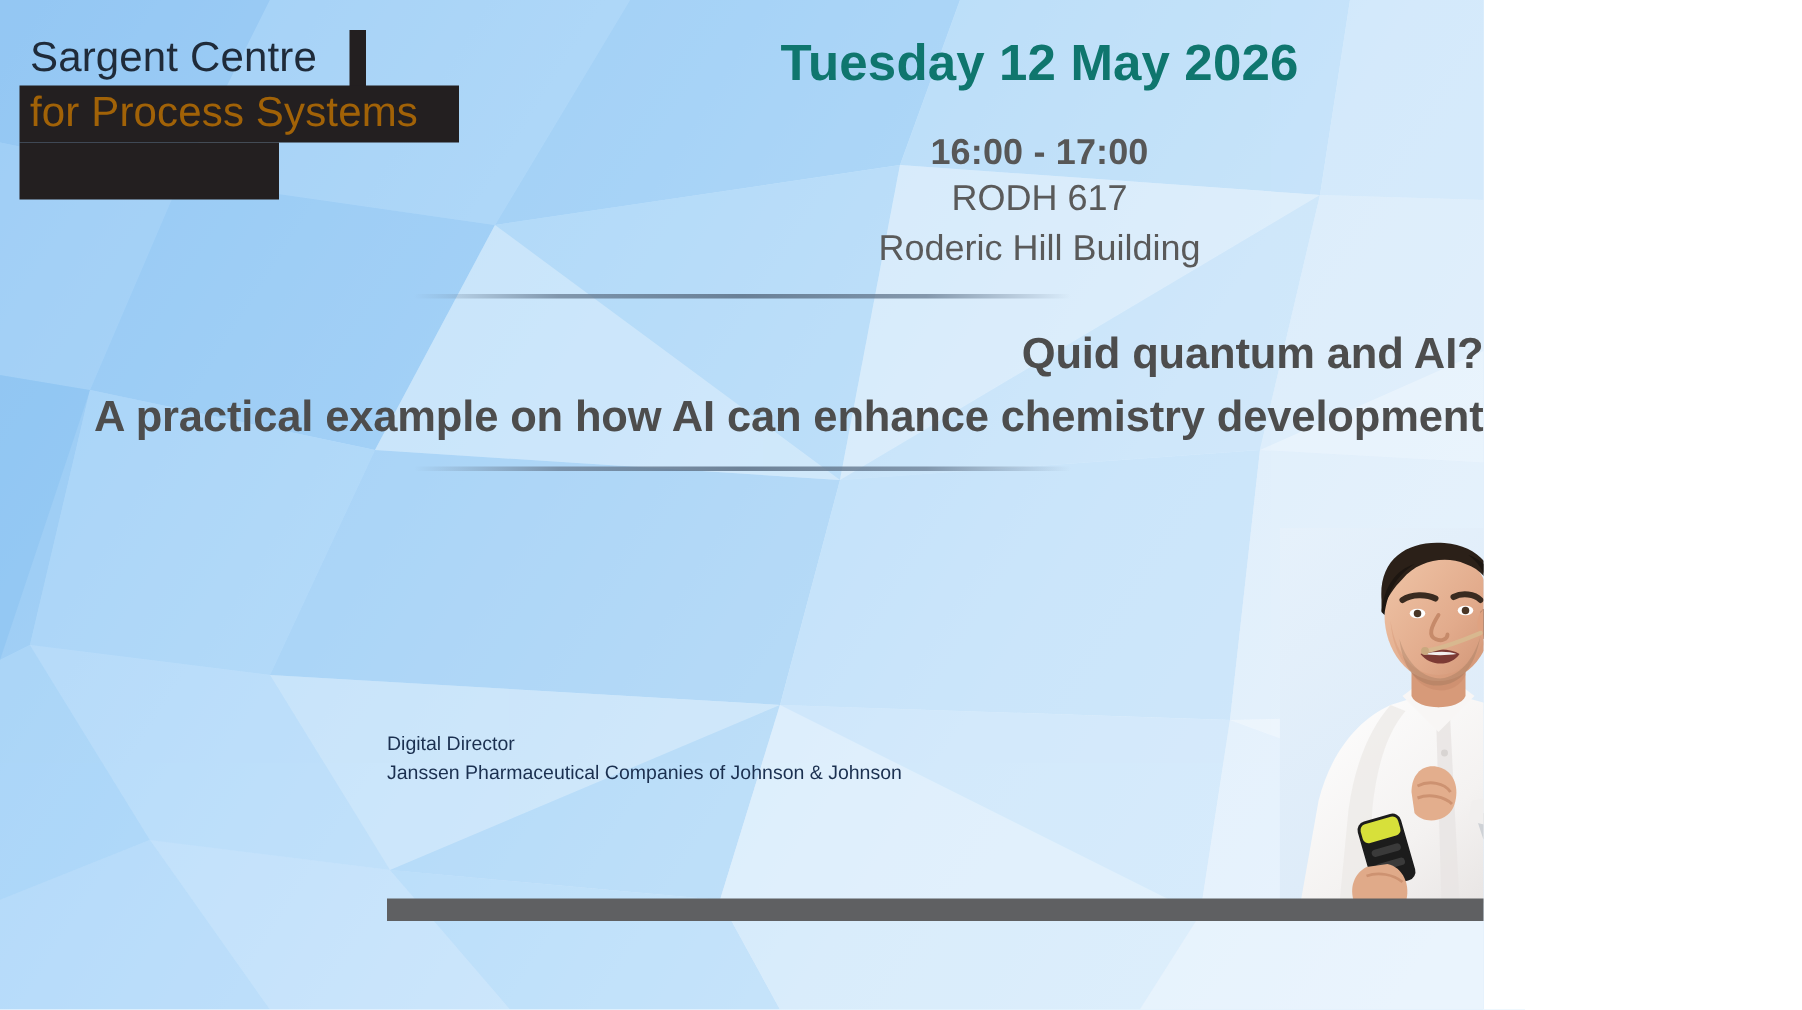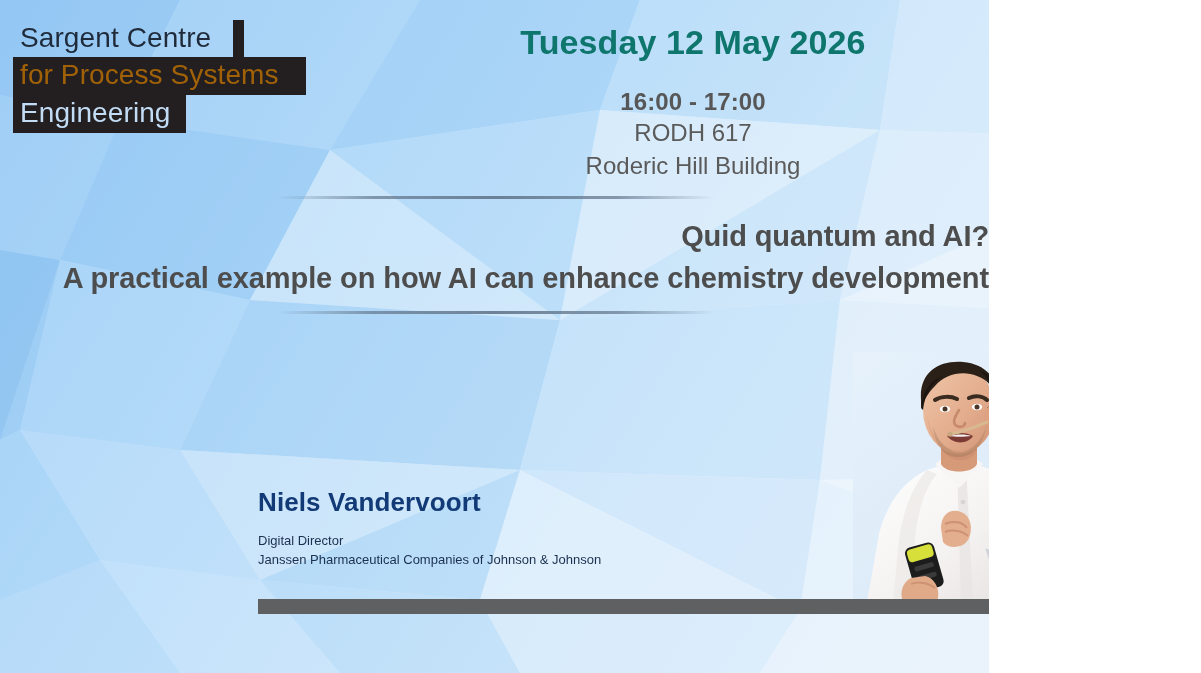--- a/index.html
+++ b/index.html
@@ -226,21 +226,20 @@
       <polygon points="520,470 800,610 480,600" fill="#ffffff"></polygon>
     </g>
   </svg>
 
   <div id="logo">
     <div class="logo-blk" id="logo-blk-tick"></div>
     <div class="logo-blk" id="logo-blk-l2"></div>
     <div class="logo-blk" id="logo-blk-l3"></div>
     <div class="logo-line" id="logo-line-1">Sargent Centre</div>
     <div class="logo-line" id="logo-line-2">for Process Systems</div>
-    <div class="logo-line" id="logo-line-3">Engineering</div>
   </div>
 
   <div id="event-details">
     <div id="event-date">Tuesday 12 May 2026</div>
     <div id="event-time">16:00 - 17:00</div>
     <div id="event-room">RODH 617</div>
     <div id="event-building">Roderic Hill Building</div>
   </div>
 
   <div id="title-block">
@@ -346,20 +345,19 @@
           <circle cx="150.5" cy="196" r="8.5" fill="#b4272d"></circle>
           <circle cx="150.5" cy="196" r="5.5" fill="#8e1c22"></circle>
         </g>
 
         <path d="M128 182 C140 178 156 182 164 192 L158 208 C146 200 134 196 126 196 Z" fill="#f1efee"></path>
       </g>
     </svg>
   </div>
 
   <div id="speaker-block">
-    <div id="speaker-name">Niels Vandervoort</div>
     <div class="speaker-meta">Digital Director</div>
     <div class="speaker-meta">Janssen Pharmaceutical Companies of Johnson &amp; Johnson</div>
   </div>
 
   <div id="bottom-bar"></div>
 
 </div>
 
 </body></html>

